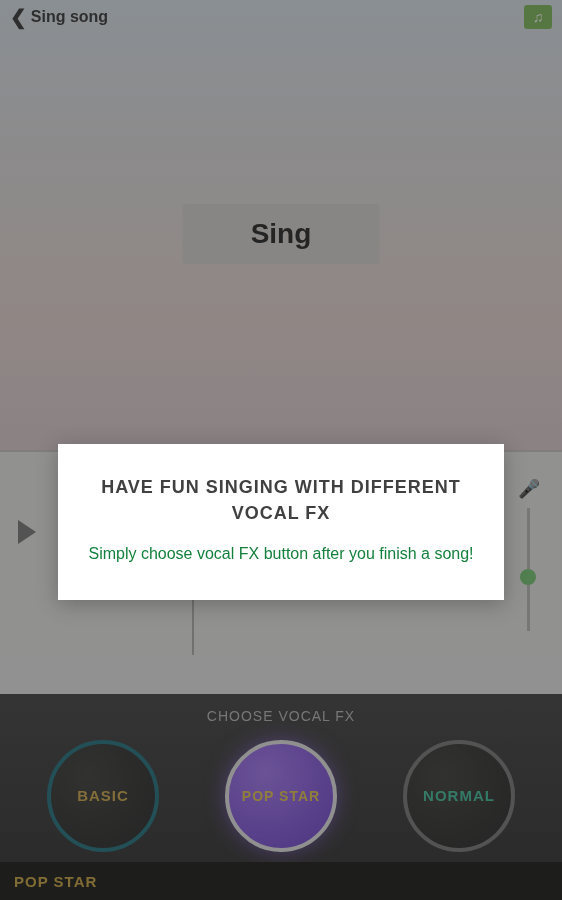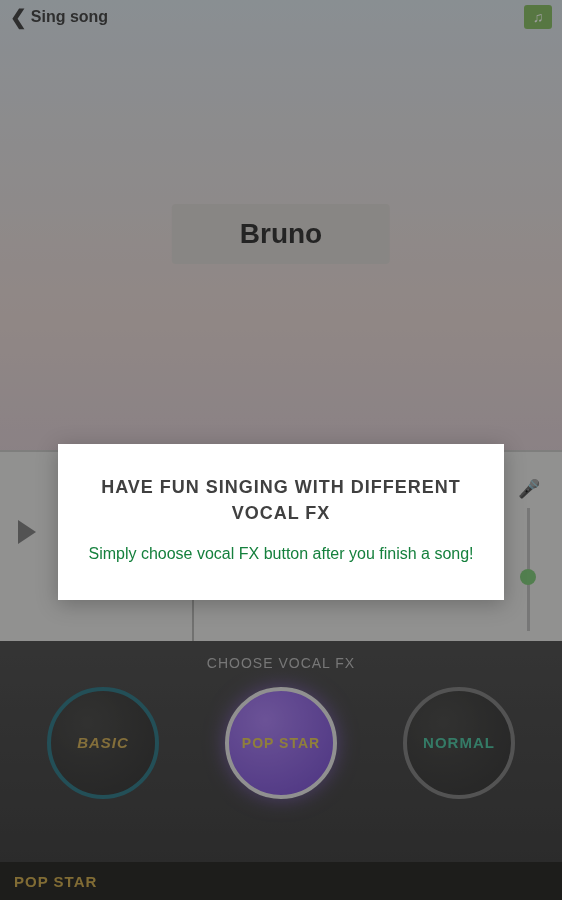--- a/index.html
+++ b/index.html
@@ -14,25 +14,25 @@
 .music-icon { width:28px; height:24px; background:#7fb958; border-radius:3px; display:flex; align-items:center; justify-content:center; color:#fff; font-size:14px; }
 .save-btn { position:absolute; top:204px; left:50%; transform:translateX(-50%); background:#d8d3cf; padding:14px 68px; border-radius:4px; font-size:28px; font-weight:600; color:#222; }
 .waveform-area { position:absolute; top:450px; left:0; right:0; height:205px; background:#e8e8e6; }
 .waveform-area::before { content:""; position:absolute; left:0; right:0; top:0; height:2px; background:rgba(0,0,0,.15); }
 .playhead { position:absolute; top:0; bottom:0; left:192px; width:2px; background:rgba(0,0,0,.25); }
 .play-btn { position:absolute; top:70px; left:18px; width:0; height:0; border-top:12px solid transparent; border-bottom:12px solid transparent; border-left:18px solid #777; }
 .mic-slider { position:absolute; right:22px; top:28px; bottom:18px; width:24px; display:flex; flex-direction:column; align-items:center; }
 .mic-icon { width:20px; height:24px; color:#555; font-size:18px; }
 .slider-track { flex:1; width:3px; background:rgba(0,0,0,.2); margin:6px 0; position:relative; }
 .slider-thumb { position:absolute; left:50%; transform:translate(-50%,-50%); width:16px; height:16px; border-radius:50%; background:#76c66f; top:56%; }
-.fx-panel { position:absolute; left:0; right:0; bottom:38px; height:221px; background:linear-gradient(180deg,#3f3f3f,#2f2f2f); }
+.fx-panel { position:absolute; left:0; right:0; bottom:38px; height:168px; background:linear-gradient(180deg,#3f3f3f,#2f2f2f); }
 .fx-header { text-align:center; color:#b8b8b8; font-size:14px; letter-spacing:1px; padding:14px 0 10px; }
 .fx-row { display:flex; justify-content:space-around; align-items:center; padding:0 14px; margin-top:6px; }
 .fx-btn { width:112px; height:112px; border-radius:50%; display:flex; align-items:center; justify-content:center; font-size:15px; font-weight:800; letter-spacing:1px; text-align:center; line-height:1.2; flex-shrink:0; }
-.fx-basic { background:radial-gradient(circle at 35% 30%,#3a3a38,#222); color:#cfa94a; border:4px solid #1f6f7f;font-style:italic; }
+.fx-basic { background:radial-gradient(circle at 35% 30%,#3a3a38,#222); color:#cfa94a; border:4px solid #1f6f7f; }
 .fx-popstar { background:radial-gradient(circle at 35% 28%,#a376f2,#6b3fcb); color:#e3c64c; border:4px solid #e6e6e6; box-shadow:0 0 20px rgba(150,100,240,.6); font-size:14px; }
 .fx-indie { background:radial-gradient(circle at 35% 30%,#3a3a38,#222); color:#3a5fa8; border:4px solid #6a3a3a; }
 .fx-normal { background:radial-gradient(circle at 35% 30%,#3a3a38,#222); color:#3fbf9a; border:4px solid #777; }
 .footer { position:absolute; left:0; right:0; bottom:0; height:38px; background:#141412; color:#a3a39a; display:flex; align-items:center; padding:0 14px; font-size:15px; letter-spacing:.3px; }
 .footer .first { color:#caa43f; font-weight:600; margin-right:6px; letter-spacing:1px; }
 .modal { position:absolute; top:444px; left:58px; right:58px; background:#fff; padding:30px 30px 34px; text-align:center; box-shadow:0 4px 20px rgba(0,0,0,.25); }
 .modal-title { font-weight:700; font-size:18px; letter-spacing:1px; color:#404040; line-height:1.45; }
 .modal-body { margin-top:16px; font-size:16px; color:#15803d; line-height:1.5; }
 .overlay { position:absolute; inset:0; background:rgba(40,40,40,.45); pointer-events:none; }
 </style>
@@ -42,21 +42,21 @@
 <div class="screen">
 
   <div class="topbar">
     <div class="sing-again">
       <span class="chev">❮</span>
       <span>Sing song</span>
     </div>
     <div class="music-icon">♫</div>
   </div>
 
-  <div class="save-btn">Bruno</div>
+  <div class="save-btn">Sing</div>
 
   <div class="waveform-area">
     <div class="playhead"></div>
     <div class="play-btn"></div>
     <div class="mic-slider">
       <div class="mic-icon">🎤</div>
       <div class="slider-track">
         <div class="slider-thumb"></div>
       </div>
     </div>

